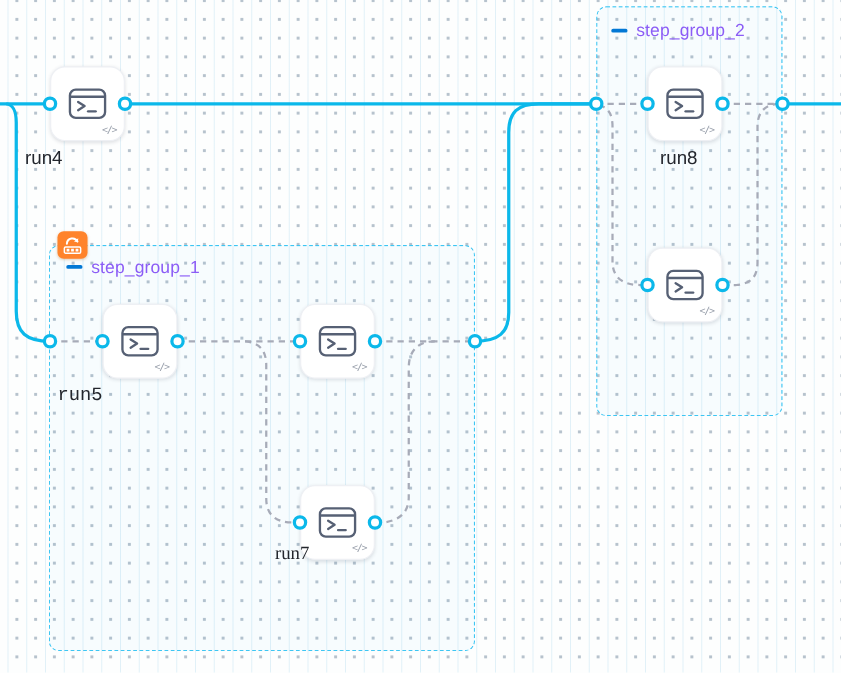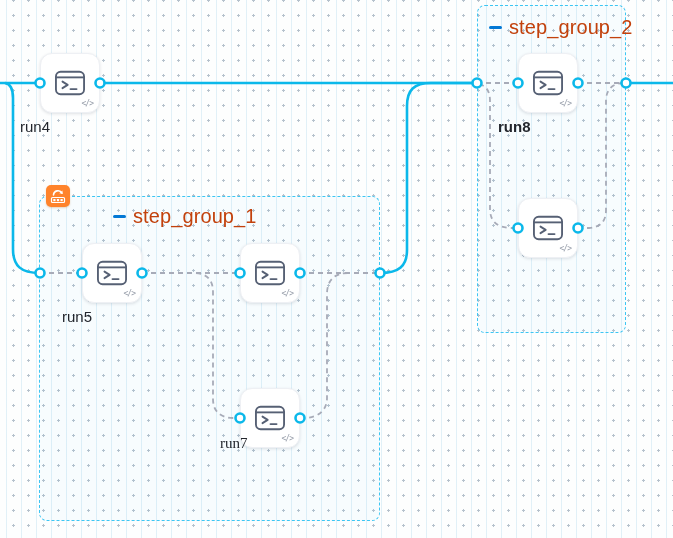--- a/index.html
+++ b/index.html
@@ -14,21 +14,21 @@
     background-position:6px 8px,6px 0;
   }
   .canvas{position:absolute;inset:0;}
   
   .group-box{
     position:absolute;border:1.6px dashed #3dc6f3;border-radius:8px;
     background:rgba(11,184,234,0.025);box-sizing:border-box;z-index:1;
   }
   .group-header{position:absolute;display:flex;align-items:center;gap:7px;}
   .collapse-btn{width:13px;height:3px;border-radius:2px;background:#0278d5;flex:0 0 auto;cursor:pointer;}
-  .group-label{font-size:20px;color:#c2410c;white-space:nowrap;letter-spacing:0.1px;}
+  .group-label{font-size:14px;color:#8b5cf6;white-space:nowrap;letter-spacing:0.1px;}
   .loop-badge{
     position:absolute;width:24px;height:22px;border-radius:5px;background:#ff832b;
     display:flex;align-items:center;justify-content:center;z-index:3;
     box-shadow:0 1px 2px rgba(180,90,0,0.25);
   }
   
   .node-card{
     position:absolute;width:60px;height:60px;background:#fff;border-radius:12px;
     border:1px solid #eef0f4;box-shadow:0 1px 3px rgba(40,50,70,0.14);
     box-sizing:border-box;z-index:3;display:flex;align-items:center;justify-content:center;
@@ -46,21 +46,21 @@
   .edge-solid{fill:none;stroke:#0bb8ea;stroke-width:2.6px;}
   .edge-dashed{fill:none;stroke:#a7abb8;stroke-width:1.8px;stroke-dasharray:5 4;}
   .port{fill:#ffffff;stroke:#0bb8ea;stroke-width:2.6px;}
 </style>
 </head>
 <body>
 
 <div class="canvas">
 
   <div class="group-box" style="left:39px;top:196px;width:341px;height:325px;">
-    <div class="group-header" style="left:25px;top:8px;padding-left:48px;">
+    <div class="group-header" style="left:13px;top:8px;">
       <span class="collapse-btn"></span>
       <span class="group-label">step_group_1</span>
     </div>
   </div>
   <div class="loop-badge" style="left:46px;top:185px;">
     <svg width="16" height="15" viewBox="0 0 16 15">
       <path d="M3.5 6 A4.5 4.5 0 0 1 12 4.2" fill="none" stroke="#fff" stroke-width="1.6" stroke-linecap="round"></path>
       <path d="M12.6 1.6 L12.3 4.8 L9.2 4.2 Z" fill="#fff"></path>
       <rect x="1.5" y="8.5" width="13" height="5" rx="1" fill="none" stroke="#fff" stroke-width="1.2"></rect>
       <rect x="3.3" y="10" width="2.2" height="2.2" fill="#fff"></rect>
@@ -89,21 +89,21 @@
 
   <div class="node-card" style="left:82px;top:243px;">
     <svg width="34" height="30" viewBox="0 0 36 32">
       <rect x="3" y="4" width="30" height="24" rx="5" fill="none" stroke="#566074" stroke-width="2"></rect>
       <line x1="3" y1="10" x2="33" y2="10" stroke="#566074" stroke-width="2"></line>
       <path d="M10 14.5 L15.5 18 L10 21.5" fill="none" stroke="#566074" stroke-width="2" stroke-linecap="round" stroke-linejoin="round"></path>
       <line x1="18.5" y1="22.5" x2="25" y2="22.5" stroke="#566074" stroke-width="2" stroke-linecap="round"></line>
     </svg>
     <span class="code-glyph">&lt;/&gt;</span>
   </div>
-  <div class="node-label" style="left:62px;top:308px;">run5</div>
+  <div class="node-label" style="left:46px;top:308px;font-family:Liberation Mono, monospace;">run5</div>
 
   <div class="node-card" style="left:240px;top:243px;">
     <svg width="34" height="30" viewBox="0 0 36 32">
       <rect x="3" y="4" width="30" height="24" rx="5" fill="none" stroke="#566074" stroke-width="2"></rect>
       <line x1="3" y1="10" x2="33" y2="10" stroke="#566074" stroke-width="2"></line>
       <path d="M10 14.5 L15.5 18 L10 21.5" fill="none" stroke="#566074" stroke-width="2" stroke-linecap="round" stroke-linejoin="round"></path>
       <line x1="18.5" y1="22.5" x2="25" y2="22.5" stroke="#566074" stroke-width="2" stroke-linecap="round"></line>
     </svg>
     <span class="code-glyph">&lt;/&gt;</span>
   </div>
@@ -121,21 +121,21 @@
 
   <div class="node-card" style="left:518px;top:53px;">
     <svg width="34" height="30" viewBox="0 0 36 32">
       <rect x="3" y="4" width="30" height="24" rx="5" fill="none" stroke="#566074" stroke-width="2"></rect>
       <line x1="3" y1="10" x2="33" y2="10" stroke="#566074" stroke-width="2"></line>
       <path d="M10 14.5 L15.5 18 L10 21.5" fill="none" stroke="#566074" stroke-width="2" stroke-linecap="round" stroke-linejoin="round"></path>
       <line x1="18.5" y1="22.5" x2="25" y2="22.5" stroke="#566074" stroke-width="2" stroke-linecap="round"></line>
     </svg>
     <span class="code-glyph">&lt;/&gt;</span>
   </div>
-  <div class="node-label" style="left:498px;top:118px;font-weight:bold;">run8</div>
+  <div class="node-label" style="left:528px;top:118px;">run8</div>
 
   <div class="node-card" style="left:518px;top:198px;">
     <svg width="34" height="30" viewBox="0 0 36 32">
       <rect x="3" y="4" width="30" height="24" rx="5" fill="none" stroke="#566074" stroke-width="2"></rect>
       <line x1="3" y1="10" x2="33" y2="10" stroke="#566074" stroke-width="2"></line>
       <path d="M10 14.5 L15.5 18 L10 21.5" fill="none" stroke="#566074" stroke-width="2" stroke-linecap="round" stroke-linejoin="round"></path>
       <line x1="18.5" y1="22.5" x2="25" y2="22.5" stroke="#566074" stroke-width="2" stroke-linecap="round"></line>
     </svg>
     <span class="code-glyph">&lt;/&gt;</span>
   </div>

